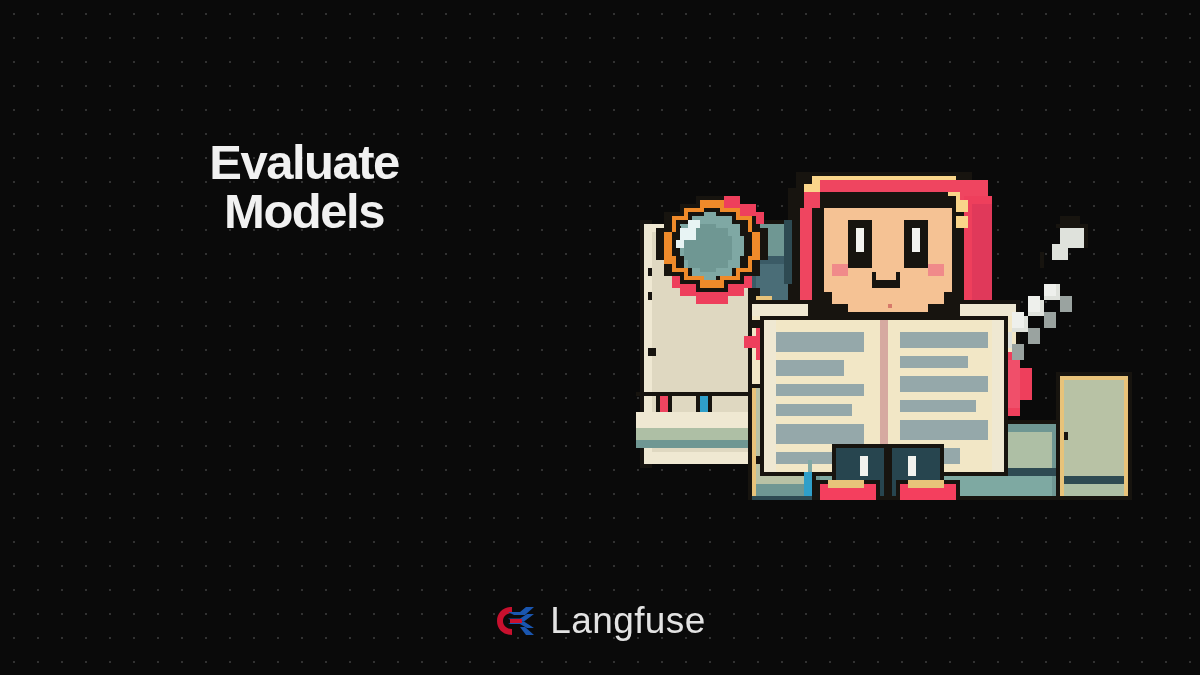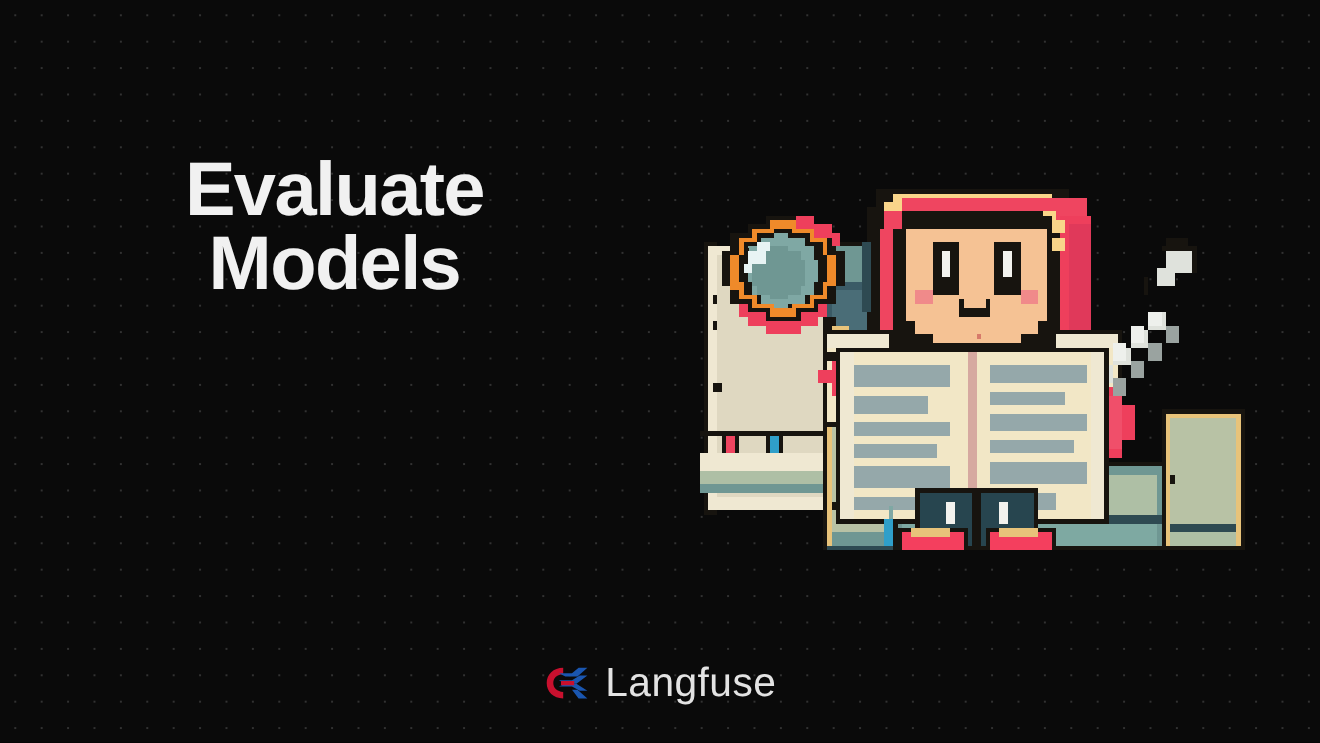--- a/index.html
+++ b/index.html
@@ -19,21 +19,21 @@
   }
   .left-col {
     position:absolute; left:0; top:0;
     width:600px; height:675px;
   }
   #title {
     position:absolute;
     left:0; top:138px; width:600px;
     padding-left:8px;
     text-align:center;
-    font-size:69px;
+    font-size:49px;
     font-weight:bold;
     line-height:0.99;
     letter-spacing:-1.5px;
     color:#f1f1f1;
     white-space:pre-line;
   }
   #subtitle {
     position:absolute;
     left:0; top:358px; width:600px;
     text-align:center;

